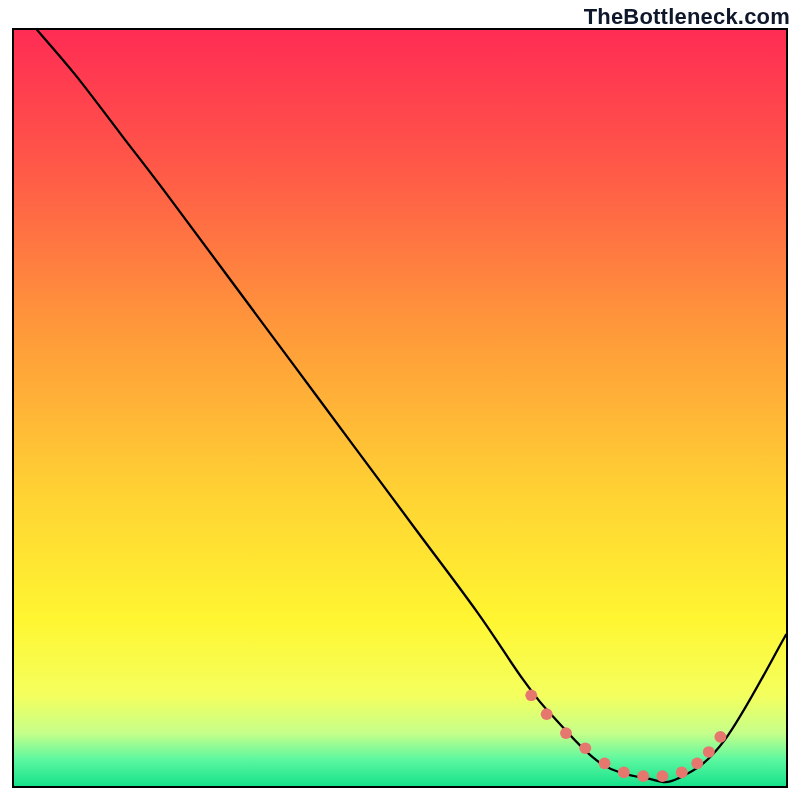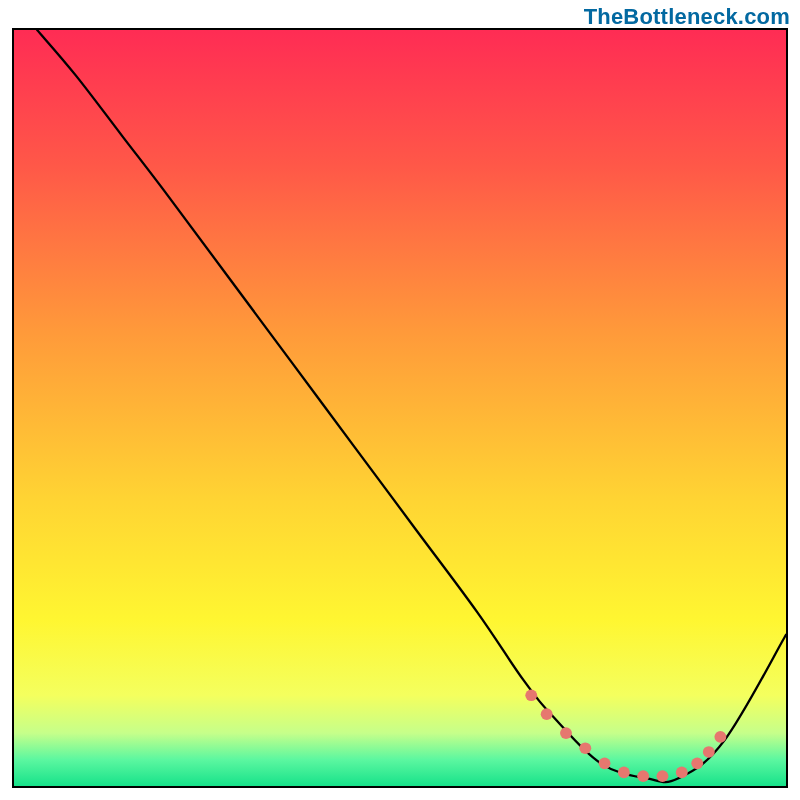--- a/index.html
+++ b/index.html
@@ -15,21 +15,21 @@
     position: relative;
     width: 800px;
     height: 800px;
   }
   .watermark {
     position: absolute;
     top: 4px;
     right: 10px;
     font-size: 22px;
     font-weight: bold;
-    color: #0369a1;
+    color: #0f172a;
     letter-spacing: 0.2px;
     z-index: 20;
   }
   .plot {
     position: absolute;
     left: 12px;
     top: 28px;
     width: 776px;
     height: 760px;
     border: 2px solid #000;

